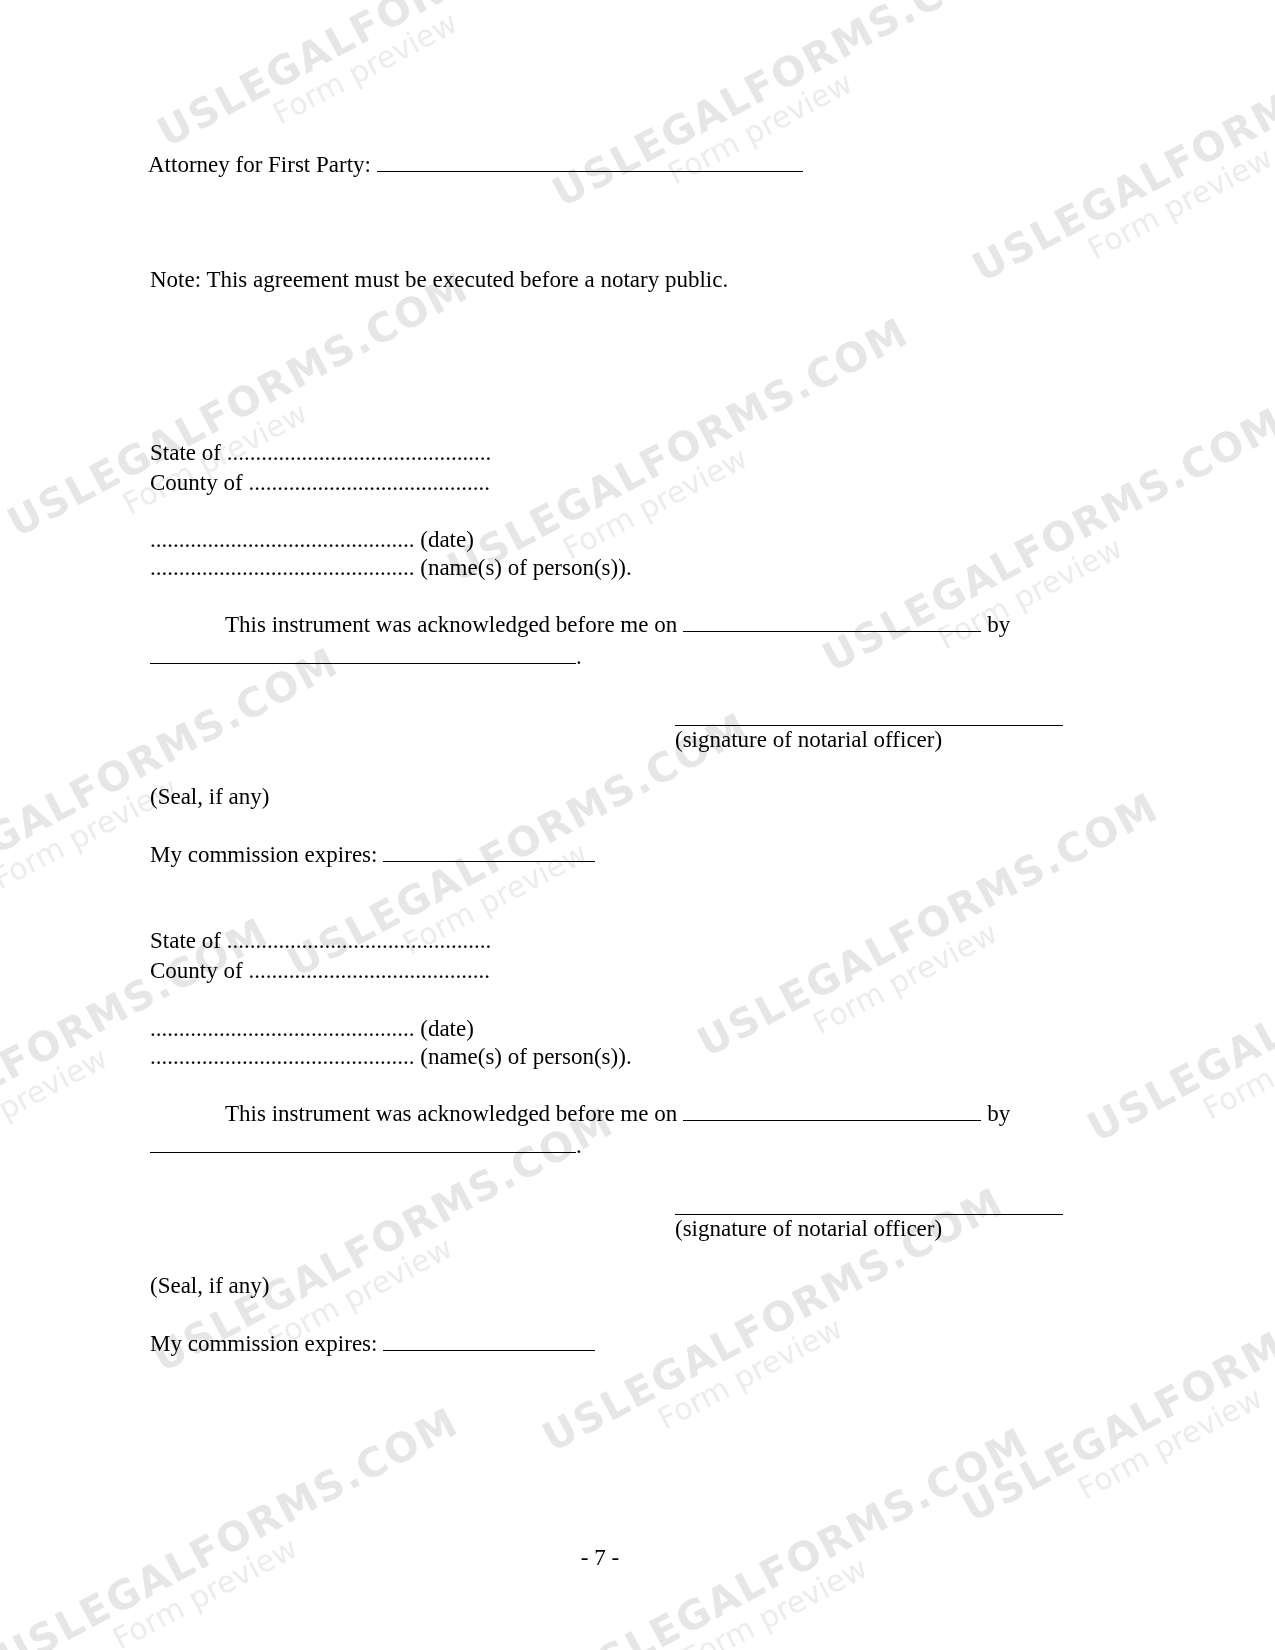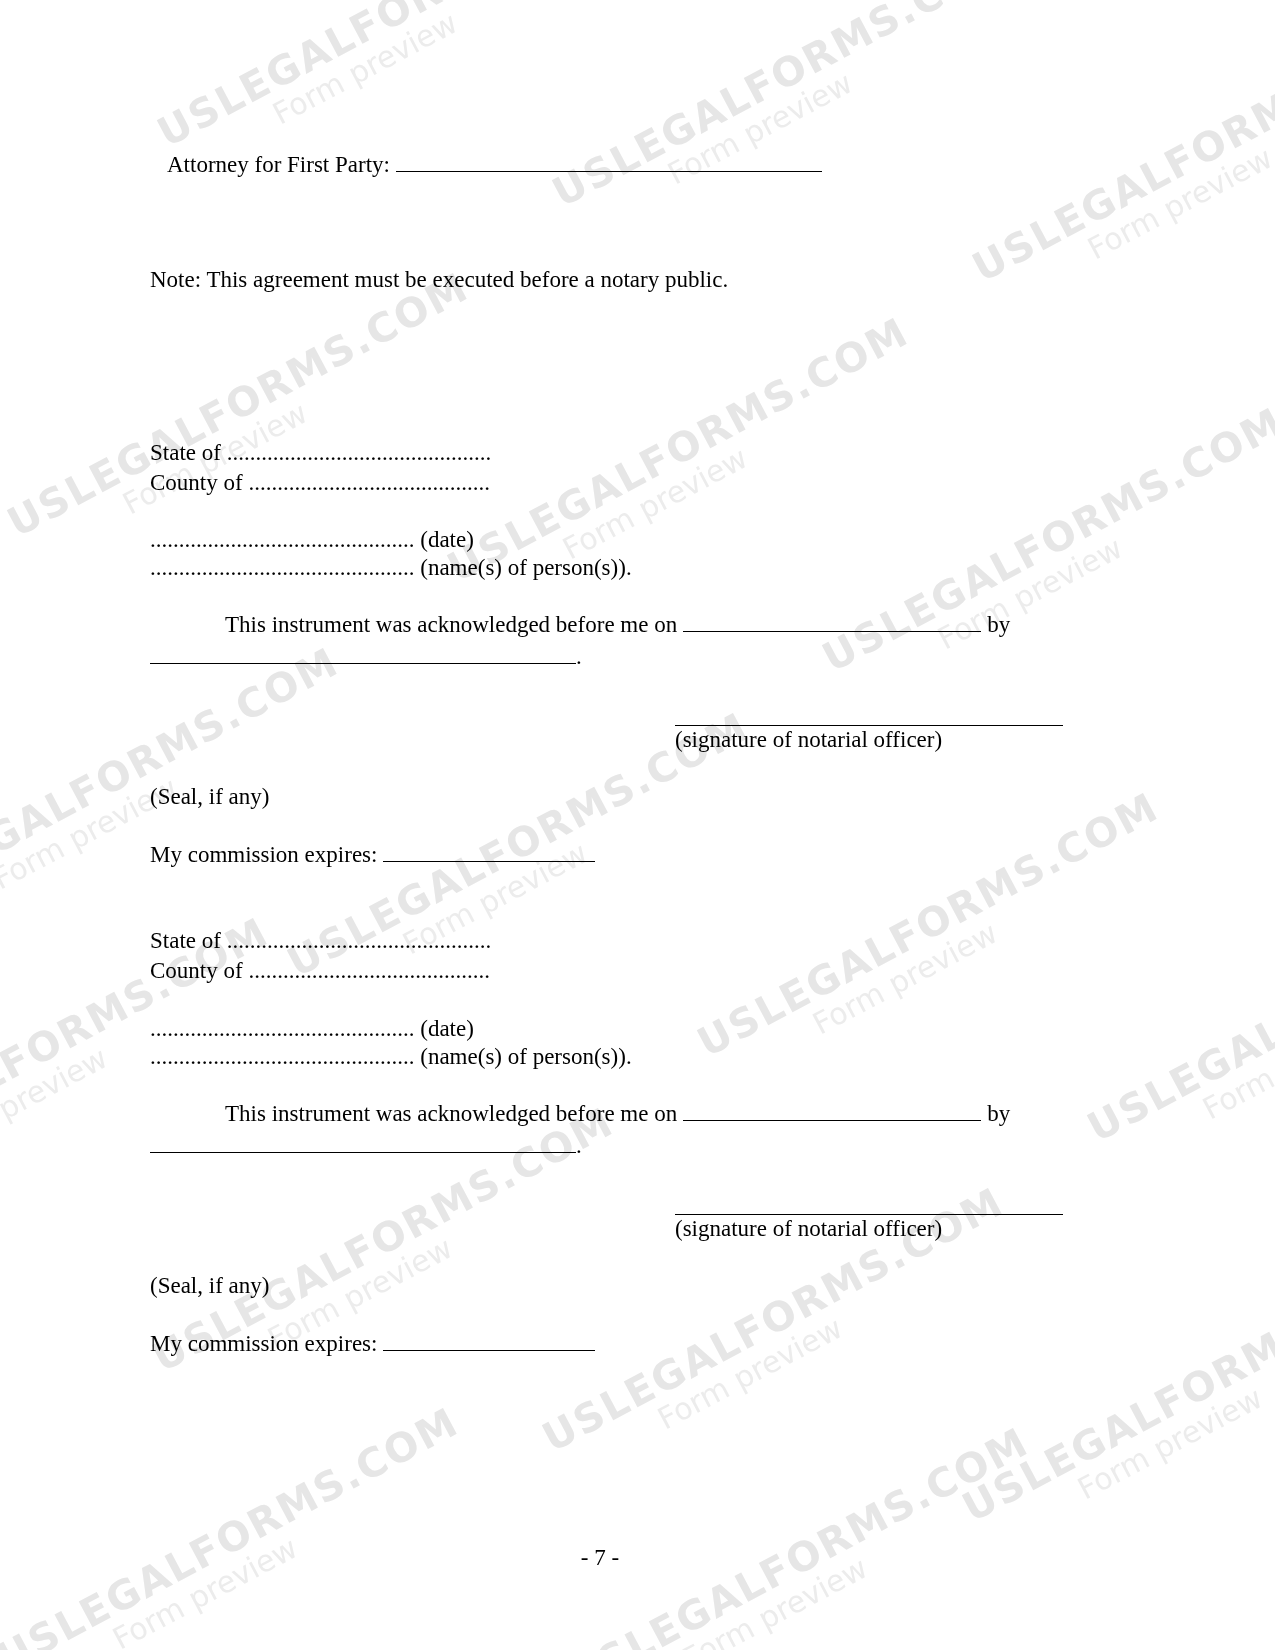--- a/index.html
+++ b/index.html
@@ -78,21 +78,21 @@
     </div>
   <div class="wm" style="left:-10px; top:1640px;">
       <span class="big">USLEGALFORMS.COM</span>
       <span class="small">Form preview</span>
     </div>
   <div class="wm" style="left:560px; top:1660px;">
       <span class="big">USLEGALFORMS.COM</span>
       <span class="small">Form preview</span>
     </div>
 
-  <div class="line" style="left:167px; top:151px;">
+  <div class="line" style="left:148px; top:151px;">
     <span>Attorney for First Party:</span><span class="ul" style="width:426px;"></span>
   </div>
 
   <div class="line" style="left:150px; top:266px;">Note:  This agreement must be executed before a notary public.</div>
 
   <div class="line" style="left:150px; top:439px;">
     <span>State of</span> <span>..............................................</span>
   </div>
   <div class="line" style="left:150px; top:469px;">
     <span>County of</span> <span>..........................................</span>

